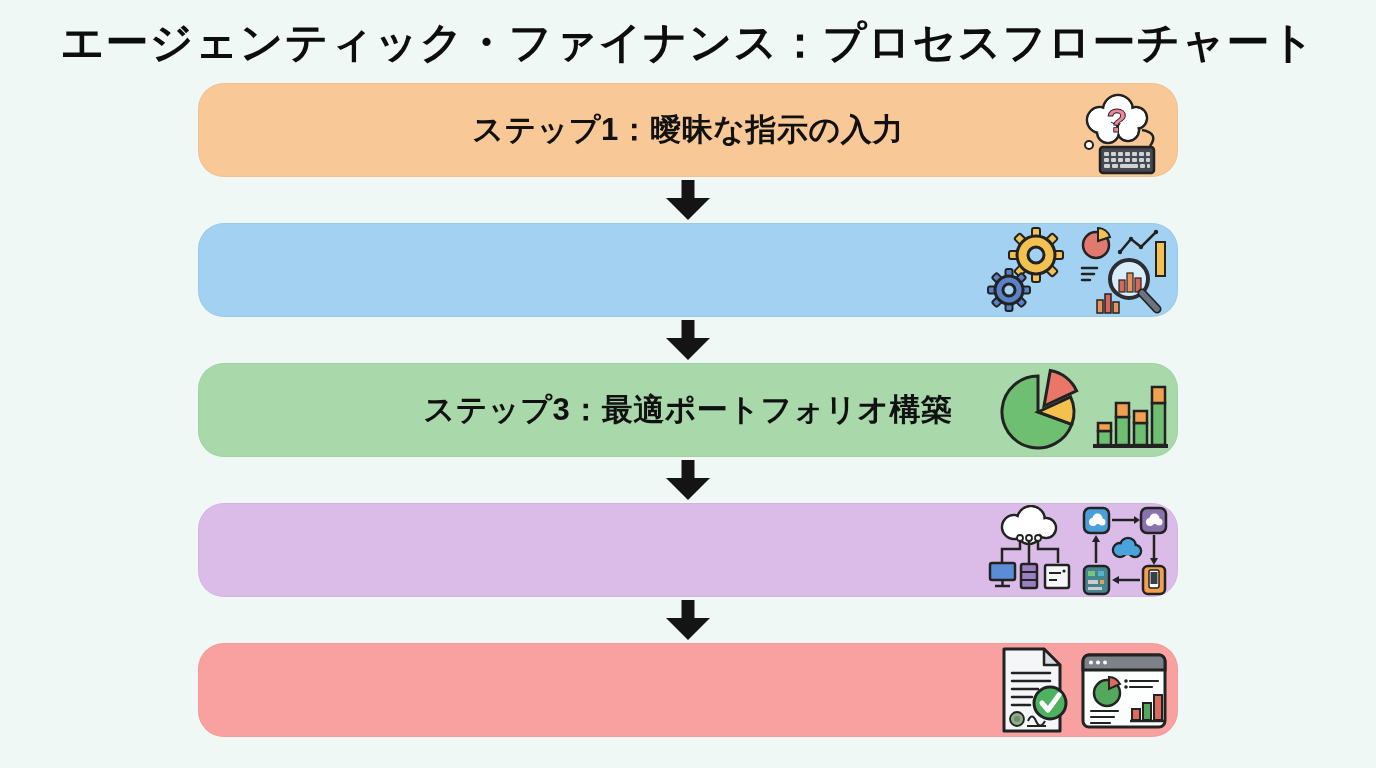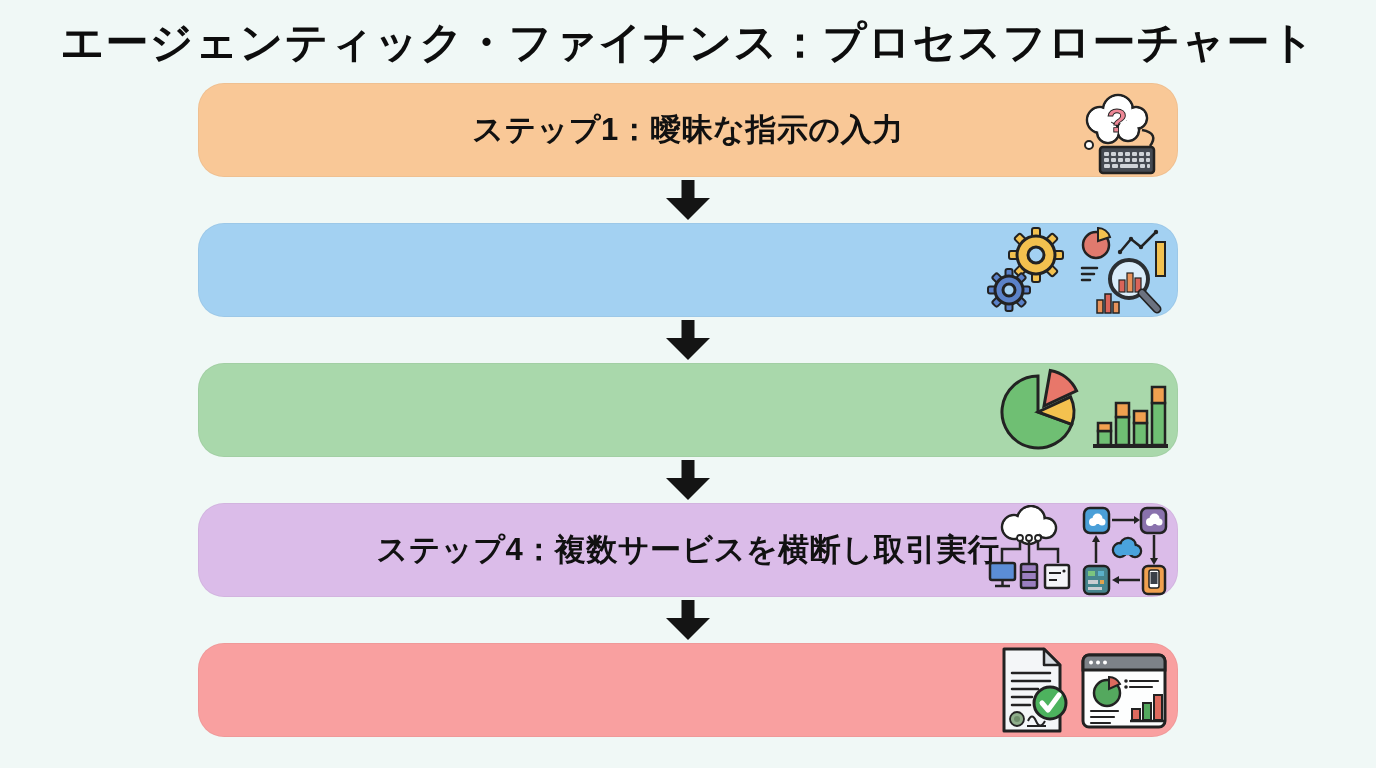--- a/index.html
+++ b/index.html
@@ -184,20 +184,21 @@
         </span>
       </span>
     </div>
 
     <div class="arrow">
         <div class="stem"></div>
         <div class="head"></div>
       </div>
 
     <div class="step" style="background: rgb(169, 216, 171);">
+      <span class="step-label">ステップ3：最適ポートフォリオ構築</span>
       <span class="icons">
         <span class="icon">
           <svg width="88" height="88" viewBox="0 0 88 88">
             <path d="M42,46 L42,10 A36,36 0 1 0 75.8,58.3 Z" fill="#6fbf73" stroke="#222" stroke-width="3"></path>
             <path d="M42,46 L74.6,30.8 A36,36 0 0 1 75.8,58.3 Z" fill="#f4c14f" stroke="#222" stroke-width="3"></path>
             <path d="M48,40 L54.3,4.5 A36,36 0 0 1 80.6,24.8 Z" fill="#e8776a" stroke="#222" stroke-width="3"></path>
           </svg>
         </span>
         <span class="icon">
           <svg width="80" height="86" viewBox="0 0 80 86">
@@ -216,21 +217,20 @@
         </span>
       </span>
     </div>
 
     <div class="arrow">
         <div class="stem"></div>
         <div class="head"></div>
       </div>
 
     <div class="step" style="background: rgb(219, 188, 233);">
-      <span class="step-label">ステップ4：複数サービスを横断し取引実行</span>
       <span class="icons">
         <span class="icon">
           <svg width="90" height="90" viewBox="0 0 90 90">
             <g stroke="#222" stroke-width="2.5" fill="#ffffff">
               <circle cx="30" cy="22" r="12"></circle>
                 <circle cx="47" cy="15" r="14"></circle>
               <circle cx="62" cy="23" r="10"></circle>
                 <circle cx="45" cy="27" r="12"></circle>
             </g>
             <g fill="#ffffff">

